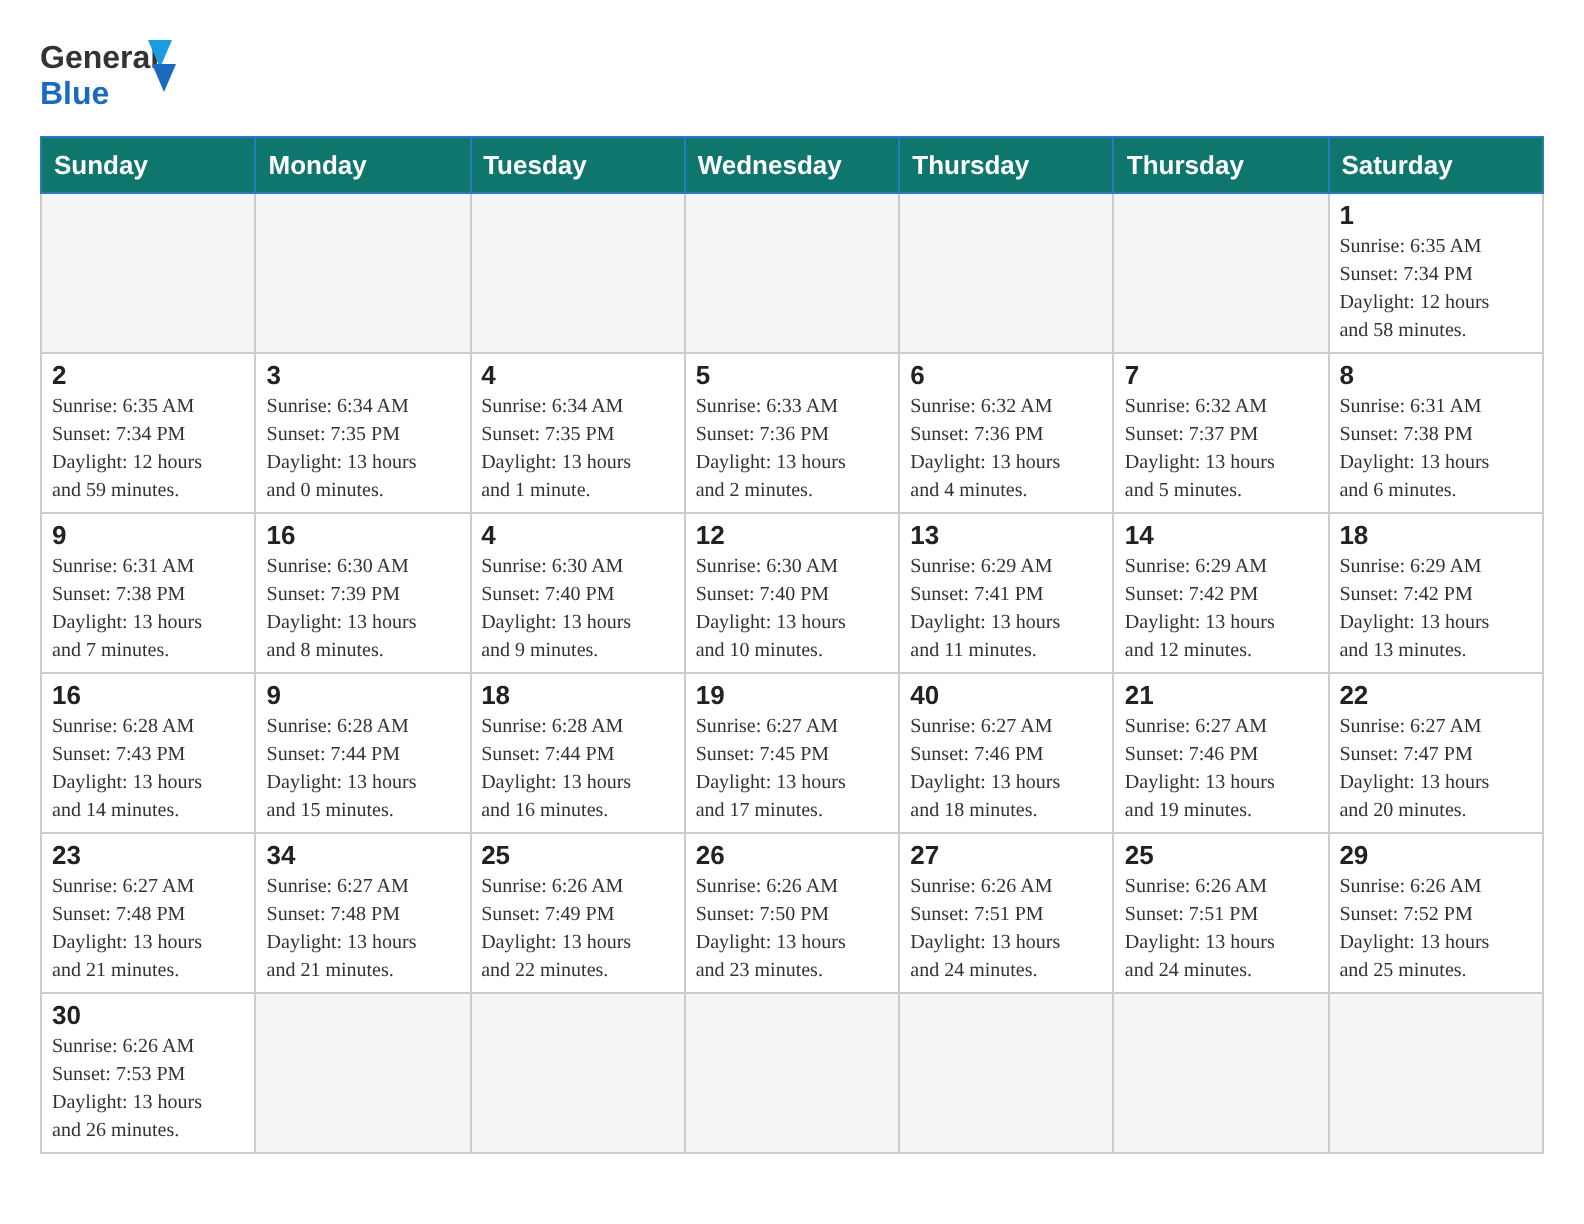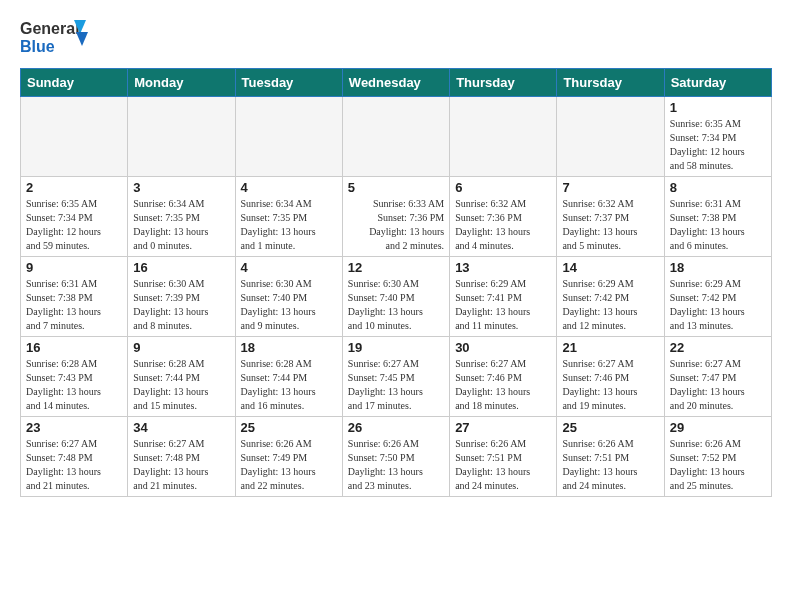--- a/index.html
+++ b/index.html
@@ -147,21 +147,21 @@
           </td>
           <td>
             <span class="day-number">4</span>
             <div class="day-info" style="white-space: pre-line;">Sunrise: 6:34 AM
 Sunset: 7:35 PM
 Daylight: 13 hours
 and 1 minute.</div>
           </td>
           <td>
             <span class="day-number">5</span>
-            <div class="day-info" style="white-space: pre-line; text-align: right;">Sunrise: 6:33 AM
+            <div class="day-info" style="white-space: pre-line;">Sunrise: 6:33 AM
 Sunset: 7:36 PM
 Daylight: 13 hours
 and 2 minutes.</div>
           </td>
           <td>
             <span class="day-number">6</span>
             <div class="day-info" style="white-space: pre-line;">Sunrise: 6:32 AM
 Sunset: 7:36 PM
 Daylight: 13 hours
 and 4 minutes.</div>
@@ -255,87 +255,102 @@
 and 16 minutes.</div>
           </td>
           <td>
             <span class="day-number">19</span>
             <div class="day-info" style="white-space: pre-line;">Sunrise: 6:27 AM
 Sunset: 7:45 PM
 Daylight: 13 hours
 and 17 minutes.</div>
           </td>
           <td>
+            <span class="day-number">40</span>
+            <div class="day-info" style="white-space: pre-line;">Sunrise: 6:27 AM
+Sunset: 7:46 PM
+Daylight: 13 hours
+and 18 minutes.</div>
+          </td>
+          <td>
+            <span class="day-number">21</span>
+            <div class="day-info" style="white-space: pre-line;">Sunrise: 6:27 AM
+Sunset: 7:46 PM
+Daylight: 13 hours
+and 19 minutes.</div>
+          </td>
+          <td>
+            <span class="day-number">22</span>
+            <div class="day-info" style="white-space: pre-line;">Sunrise: 6:27 AM
+Sunset: 7:47 PM
+Daylight: 13 hours
+and 20 minutes.</div>
+          </td>
+        </tr>
+        <tr>
+          <td>
+            <span class="day-number">23</span>
+            <div class="day-info" style="white-space: pre-line;">Sunrise: 6:27 AM
+Sunset: 7:48 PM
+Daylight: 13 hours
+and 21 minutes.</div>
+          </td>
+          <td>
+            <span class="day-number">34</span>
+            <div class="day-info" style="white-space: pre-line;">Sunrise: 6:27 AM
+Sunset: 7:48 PM
+Daylight: 13 hours
+and 21 minutes.</div>
+          </td>
+          <td>
+            <span class="day-number">25</span>
+            <div class="day-info" style="white-space: pre-line;">Sunrise: 6:26 AM
+Sunset: 7:49 PM
+Daylight: 13 hours
+and 22 minutes.</div>
+          </td>
+          <td>
+            <span class="day-number">26</span>
+            <div class="day-info" style="white-space: pre-line;">Sunrise: 6:26 AM
+Sunset: 7:50 PM
+Daylight: 13 hours
+and 23 minutes.</div>
+          </td>
+          <td>
+            <span class="day-number">27</span>
+            <div class="day-info" style="white-space: pre-line;">Sunrise: 6:26 AM
+Sunset: 7:51 PM
+Daylight: 13 hours
+and 24 minutes.</div>
+          </td>
+          <td>
+            <span class="day-number">25</span>
+            <div class="day-info" style="white-space: pre-line;">Sunrise: 6:26 AM
+Sunset: 7:51 PM
+Daylight: 13 hours
+and 24 minutes.</div>
+          </td>
+          <td>
+            <span class="day-number">29</span>
+            <div class="day-info" style="white-space: pre-line;">Sunrise: 6:26 AM
+Sunset: 7:52 PM
+Daylight: 13 hours
+and 25 minutes.</div>
+          </td>
+        </tr>
+        <tr class="last-row">
+          <td>
             <span class="day-number">30</span>
-            <div class="day-info" style="white-space: pre-line;">Sunrise: 6:27 AM
-Sunset: 7:46 PM
-Daylight: 13 hours
-and 18 minutes.</div>
-          </td>
-          <td>
-            <span class="day-number">21</span>
-            <div class="day-info" style="white-space: pre-line;">Sunrise: 6:27 AM
-Sunset: 7:46 PM
-Daylight: 13 hours
-and 19 minutes.</div>
-          </td>
-          <td>
-            <span class="day-number">22</span>
-            <div class="day-info" style="white-space: pre-line;">Sunrise: 6:27 AM
-Sunset: 7:47 PM
-Daylight: 13 hours
-and 20 minutes.</div>
-          </td>
-        </tr>
-        <tr>
-          <td>
-            <span class="day-number">23</span>
-            <div class="day-info" style="white-space: pre-line;">Sunrise: 6:27 AM
-Sunset: 7:48 PM
-Daylight: 13 hours
-and 21 minutes.</div>
-          </td>
-          <td>
-            <span class="day-number">34</span>
-            <div class="day-info" style="white-space: pre-line;">Sunrise: 6:27 AM
-Sunset: 7:48 PM
-Daylight: 13 hours
-and 21 minutes.</div>
-          </td>
-          <td>
-            <span class="day-number">25</span>
-            <div class="day-info" style="white-space: pre-line;">Sunrise: 6:26 AM
-Sunset: 7:49 PM
-Daylight: 13 hours
-and 22 minutes.</div>
-          </td>
-          <td>
-            <span class="day-number">26</span>
-            <div class="day-info" style="white-space: pre-line;">Sunrise: 6:26 AM
-Sunset: 7:50 PM
-Daylight: 13 hours
-and 23 minutes.</div>
-          </td>
-          <td>
-            <span class="day-number">27</span>
-            <div class="day-info" style="white-space: pre-line;">Sunrise: 6:26 AM
-Sunset: 7:51 PM
-Daylight: 13 hours
-and 24 minutes.</div>
-          </td>
-          <td>
-            <span class="day-number">25</span>
-            <div class="day-info" style="white-space: pre-line;">Sunrise: 6:26 AM
-Sunset: 7:51 PM
-Daylight: 13 hours
-and 24 minutes.</div>
-          </td>
-          <td>
-            <span class="day-number">29</span>
-            <div class="day-info" style="white-space: pre-line;">Sunrise: 6:26 AM
-Sunset: 7:52 PM
-Daylight: 13 hours
-and 25 minutes.</div>
-          </td>
+            <div class="day-info" style="white-space: pre-line;">Sunrise: 6:26 AM
+Sunset: 7:53 PM
+Daylight: 13 hours
+and 26 minutes.</div>
+          </td>
+          <td class="empty"></td>
+          <td class="empty"></td>
+          <td class="empty"></td>
+          <td class="empty"></td>
+          <td class="empty"></td>
+          <td class="empty"></td>
         </tr>
       </tbody>
   </table>
 </div>
 
 </body></html>

